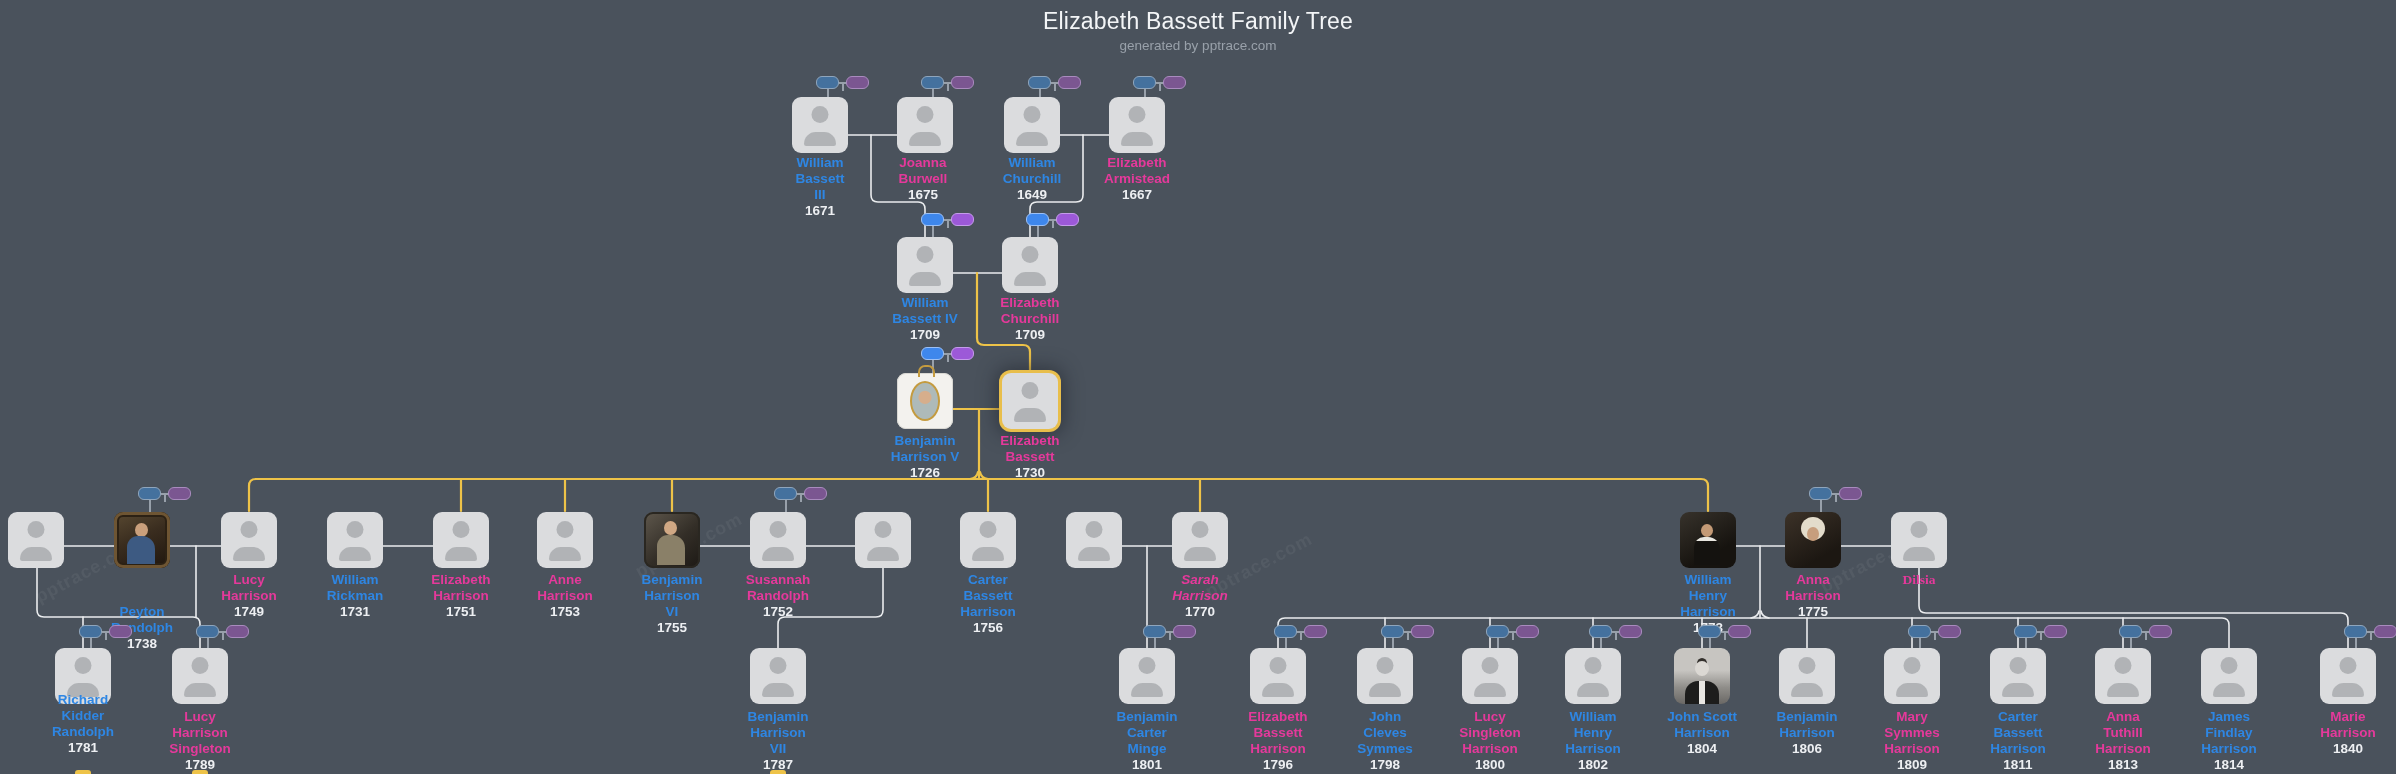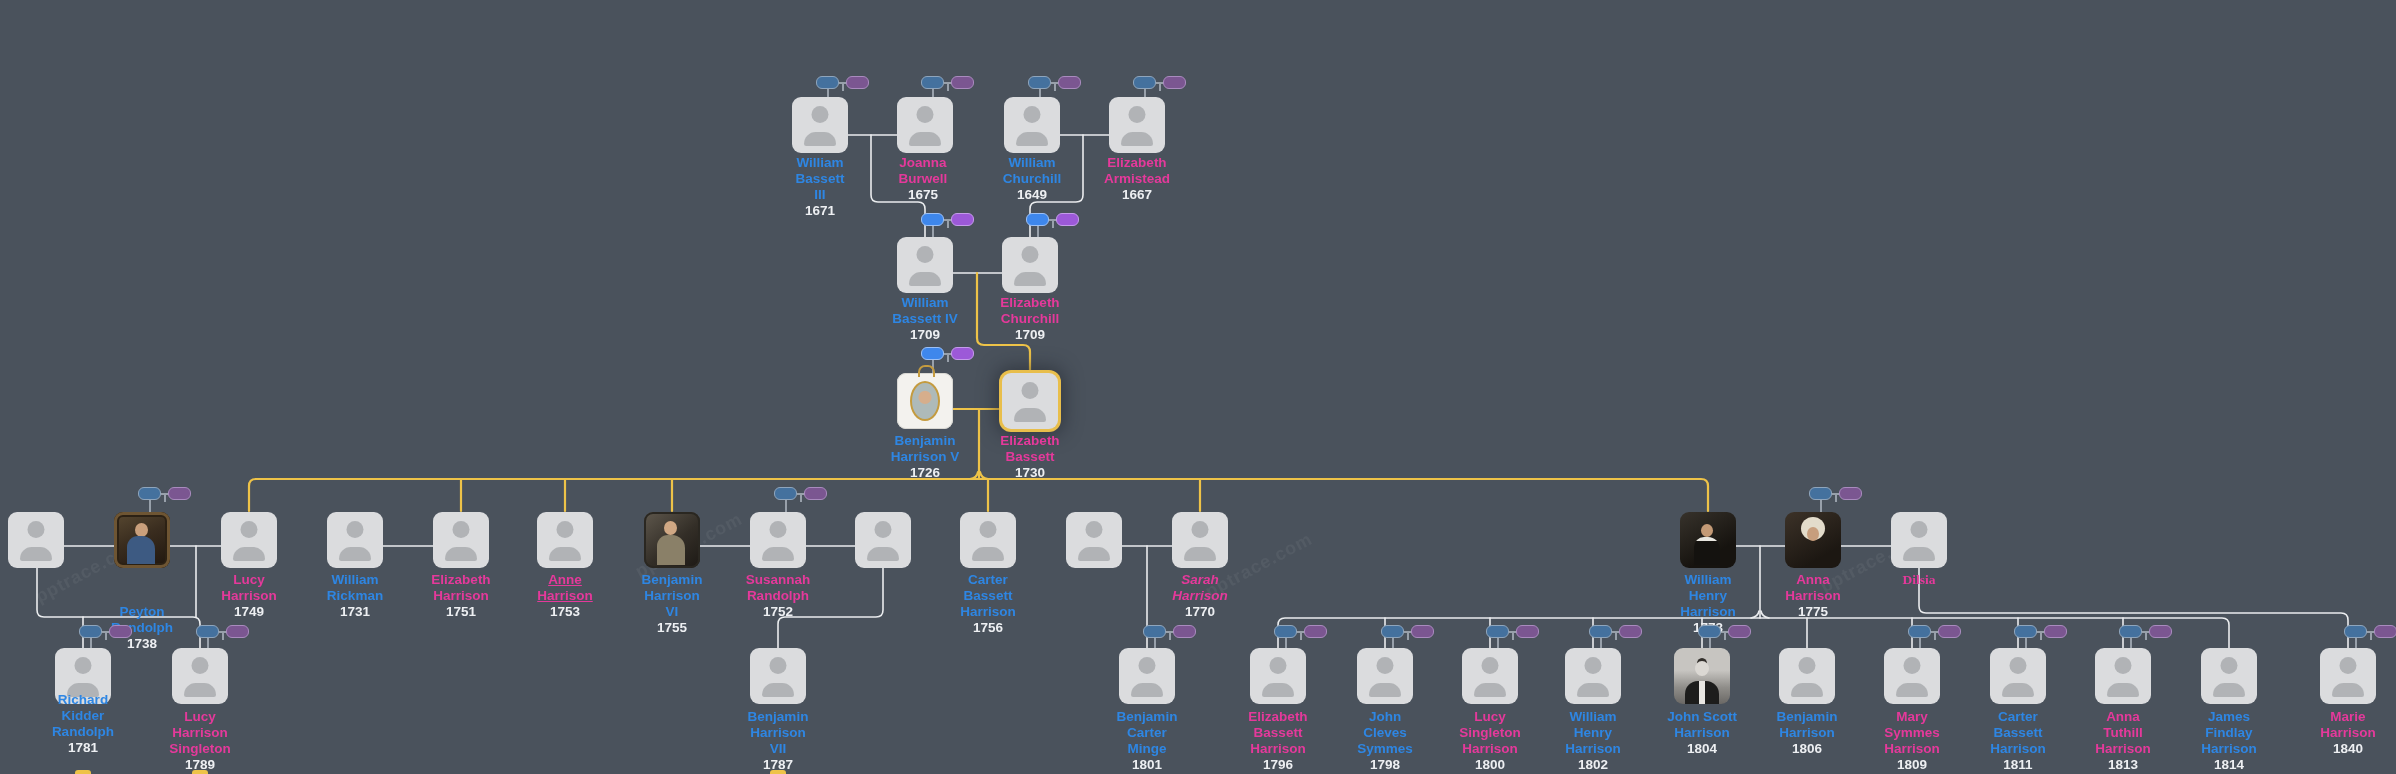--- a/index.html
+++ b/index.html
@@ -46,20 +46,24 @@
   .label{position:absolute;width:130px;text-align:center;z-index:3;pointer-events:none;}
   .label .nm{display:block;white-space:pre-line;font-size:13.5px;line-height:16px;font-weight:700;}
   .label .yr{display:block;font-size:13.5px;line-height:16px;font-weight:600;color:#EDEFF2;}
   .wm{position:absolute;font-size:18px;font-weight:700;color:rgba(255,255,255,0.055);transform:rotate(-28deg);z-index:0;letter-spacing:1px;pointer-events:none;}
   .stub{position:absolute;width:16px;height:5px;background:#EEC348;border-radius:3px 3px 0 0;z-index:2;}
 </style>
 </head>
 <body>
 
 <div id="stage">
+  <div class="hdr">
+    <div class="t1">Elizabeth Bassett Family Tree</div>
+    <div class="t2">generated by pptrace.com</div>
+  </div>
 <svg class="wires" width="2396" height="774">
       <path d="M848,135 L897,135" fill="none" stroke="#EAECEE" stroke-width="1.6" stroke-linecap="round"></path>
       <path d="M1060,135 L1109,135" fill="none" stroke="#EAECEE" stroke-width="1.6" stroke-linecap="round"></path>
       <path d="M871,135 L871,195 Q871,202 878,202 L918,202 Q925,202 925,209 L925,238" fill="none" stroke="#EAECEE" stroke-width="1.6" stroke-linecap="round"></path>
       <path d="M1083,135 L1083,195 Q1083,202 1076,202 L1037,202 Q1030,202 1030,209 L1030,238" fill="none" stroke="#EAECEE" stroke-width="1.6" stroke-linecap="round"></path>
       <path d="M953,273 L1002,273" fill="none" stroke="#EAECEE" stroke-width="1.6" stroke-linecap="round"></path>
       <path d="M64,546 L114,546" fill="none" stroke="#EAECEE" stroke-width="1.6" stroke-linecap="round"></path>
       <path d="M170,546 L221,546" fill="none" stroke="#EAECEE" stroke-width="1.6" stroke-linecap="round"></path>
       <path d="M383,546 L433,546" fill="none" stroke="#EAECEE" stroke-width="1.6" stroke-linecap="round"></path>
       <path d="M700,546 L750,546" fill="none" stroke="#EAECEE" stroke-width="1.6" stroke-linecap="round"></path>
@@ -240,21 +244,21 @@
     <div class="label" style="left: 396px; top: 572px;">
       <span class="nm" style="color: rgb(229, 57, 155);">Elizabeth
 Harrison</span>
       <span class="yr">1751</span>
     </div>
     <div class="card" style="left: 537px; top: 512px;">
       <div class="head"></div>
       <div class="sh"></div>
     </div>
     <div class="label" style="left: 500px; top: 572px;">
-      <span class="nm" style="color: rgb(229, 57, 155); text-decoration: underline;">Anne
+      <span class="nm" style="color: rgb(229, 57, 155);">Anne
 Harrison</span>
       <span class="yr">1753</span>
     </div>
     <div class="card p-bh6" style="left: 644px; top: 512px;"></div>
     <div class="label" style="left: 607px; top: 572px;">
       <span class="nm" style="color: rgb(46, 134, 227);">Benjamin
 Harrison
 VI</span>
       <span class="yr">1755</span>
     </div>

